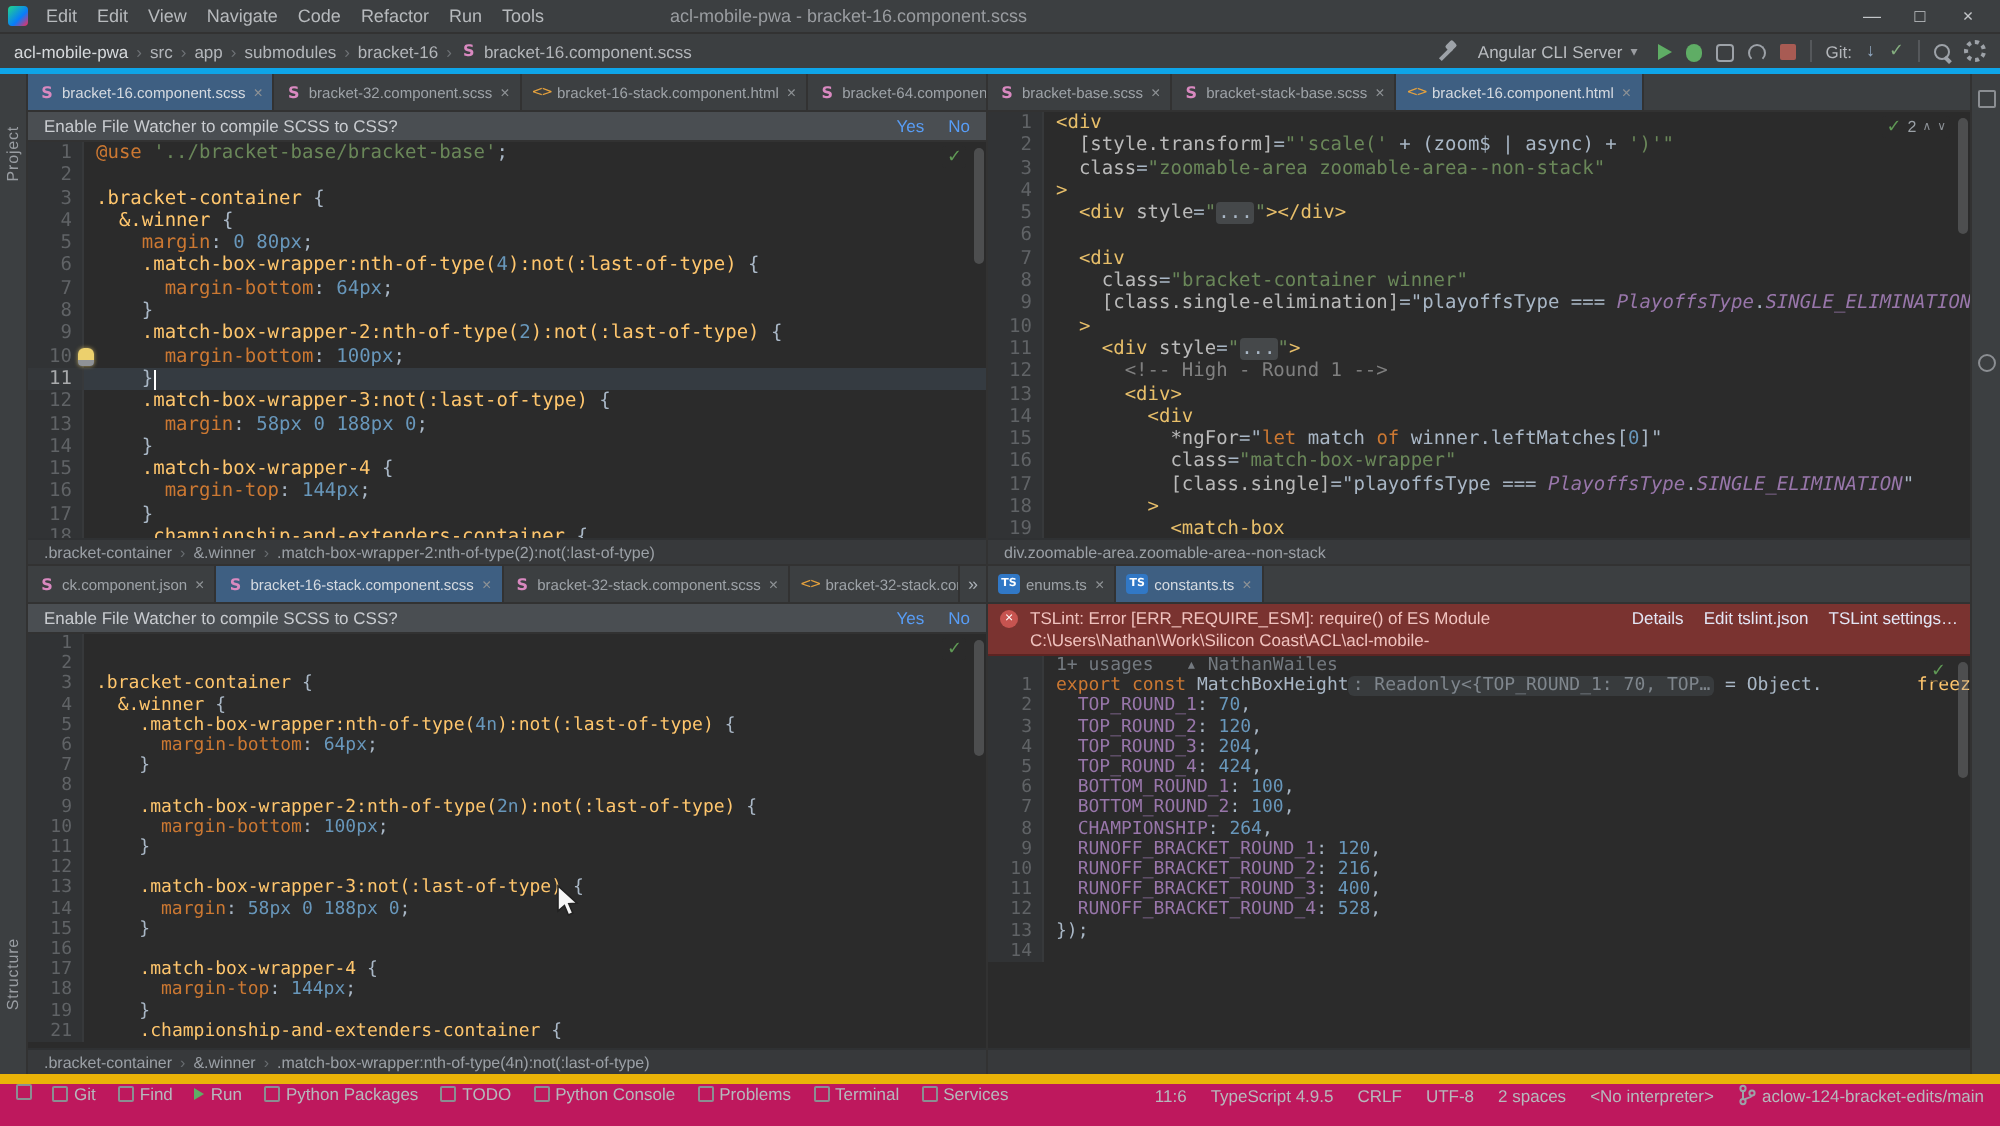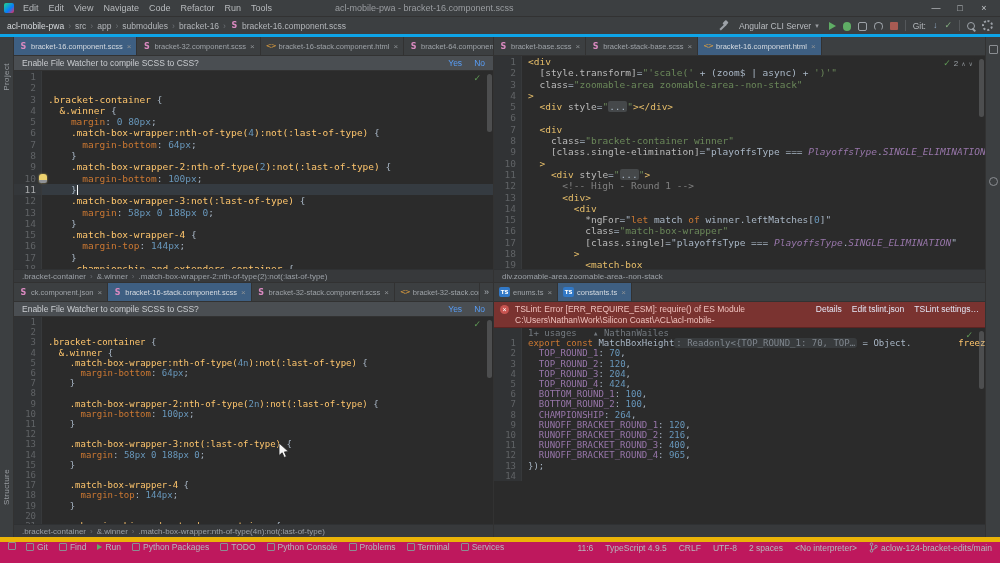--- a/index.html
+++ b/index.html
@@ -237,20 +237,21 @@
           </div>
         <div class="notif">
             <span class="notif-text">Enable File Watcher to compile SCSS to CSS?</span>
             <span class="notif-link">Yes</span>
             <span class="notif-link">No</span>
           </div>
           <div class="editor">
           <div class="lines">
               <div class="row">
                 <span class="gut">1</span>
+                <span class="code"><span class="t-k">@use </span><span class="t-s">'../bracket-base/bracket-base'</span><span class="t-p">;</span></span>
               </div>
               <div class="row">
                 <span class="gut">2</span>
                 <span class="code"></span>
               </div>
               <div class="row">
                 <span class="gut">3</span>
                 <span class="code"><span class="t-sel">.bracket-container </span><span class="t-p">{</span></span>
               </div>
               <div class="row">
@@ -536,24 +537,20 @@
                 <span class="gut">17</span>
                 <span class="code"><span class="t-p">    </span><span class="t-sel">.match-box-wrapper-4 </span><span class="t-p">{</span></span>
               </div>
               <div class="row">
                 <span class="gut">18</span>
                 <span class="code"><span class="t-p">      </span><span class="t-prop">margin-top</span><span class="t-p">: </span><span class="t-n">144px</span><span class="t-p">;</span></span>
               </div>
               <div class="row">
                 <span class="gut">19</span>
                 <span class="code"><span class="t-p">    }</span></span>
-              </div>
-              <div class="row">
-                <span class="gut">20</span>
-                <span class="code"></span>
               </div>
               <div class="row">
                 <span class="gut">21</span>
                 <span class="code"><span class="t-p">    </span><span class="t-sel">.championship-and-extenders-container </span><span class="t-p">{</span></span>
               </div>
             </div>
           <div class="thumb"></div>
         <div class="inspect">
               <span class="ok">✓</span>
             </div>
@@ -634,21 +631,21 @@
               <div class="row">
                 <span class="gut">10</span>
                 <span class="code"><span class="t-p">  </span><span class="t-fld">RUNOFF_BRACKET_ROUND_2</span><span class="t-p">: </span><span class="t-n">216</span><span class="t-p">,</span></span>
               </div>
               <div class="row">
                 <span class="gut">11</span>
                 <span class="code"><span class="t-p">  </span><span class="t-fld">RUNOFF_BRACKET_ROUND_3</span><span class="t-p">: </span><span class="t-n">400</span><span class="t-p">,</span></span>
               </div>
               <div class="row">
                 <span class="gut">12</span>
-                <span class="code"><span class="t-p">  </span><span class="t-fld">RUNOFF_BRACKET_ROUND_4</span><span class="t-p">: </span><span class="t-n">965</span><span class="t-p">,</span></span>
+                <span class="code"><span class="t-p">  </span><span class="t-fld">RUNOFF_BRACKET_ROUND_4</span><span class="t-p">: </span><span class="t-n">528</span><span class="t-p">,</span></span>
               </div>
               <div class="row">
                 <span class="gut">13</span>
                 <span class="code"><span class="t-p">});</span></span>
               </div>
               <div class="row">
                 <span class="gut">14</span>
                 <span class="code"></span>
               </div>
             </div>

